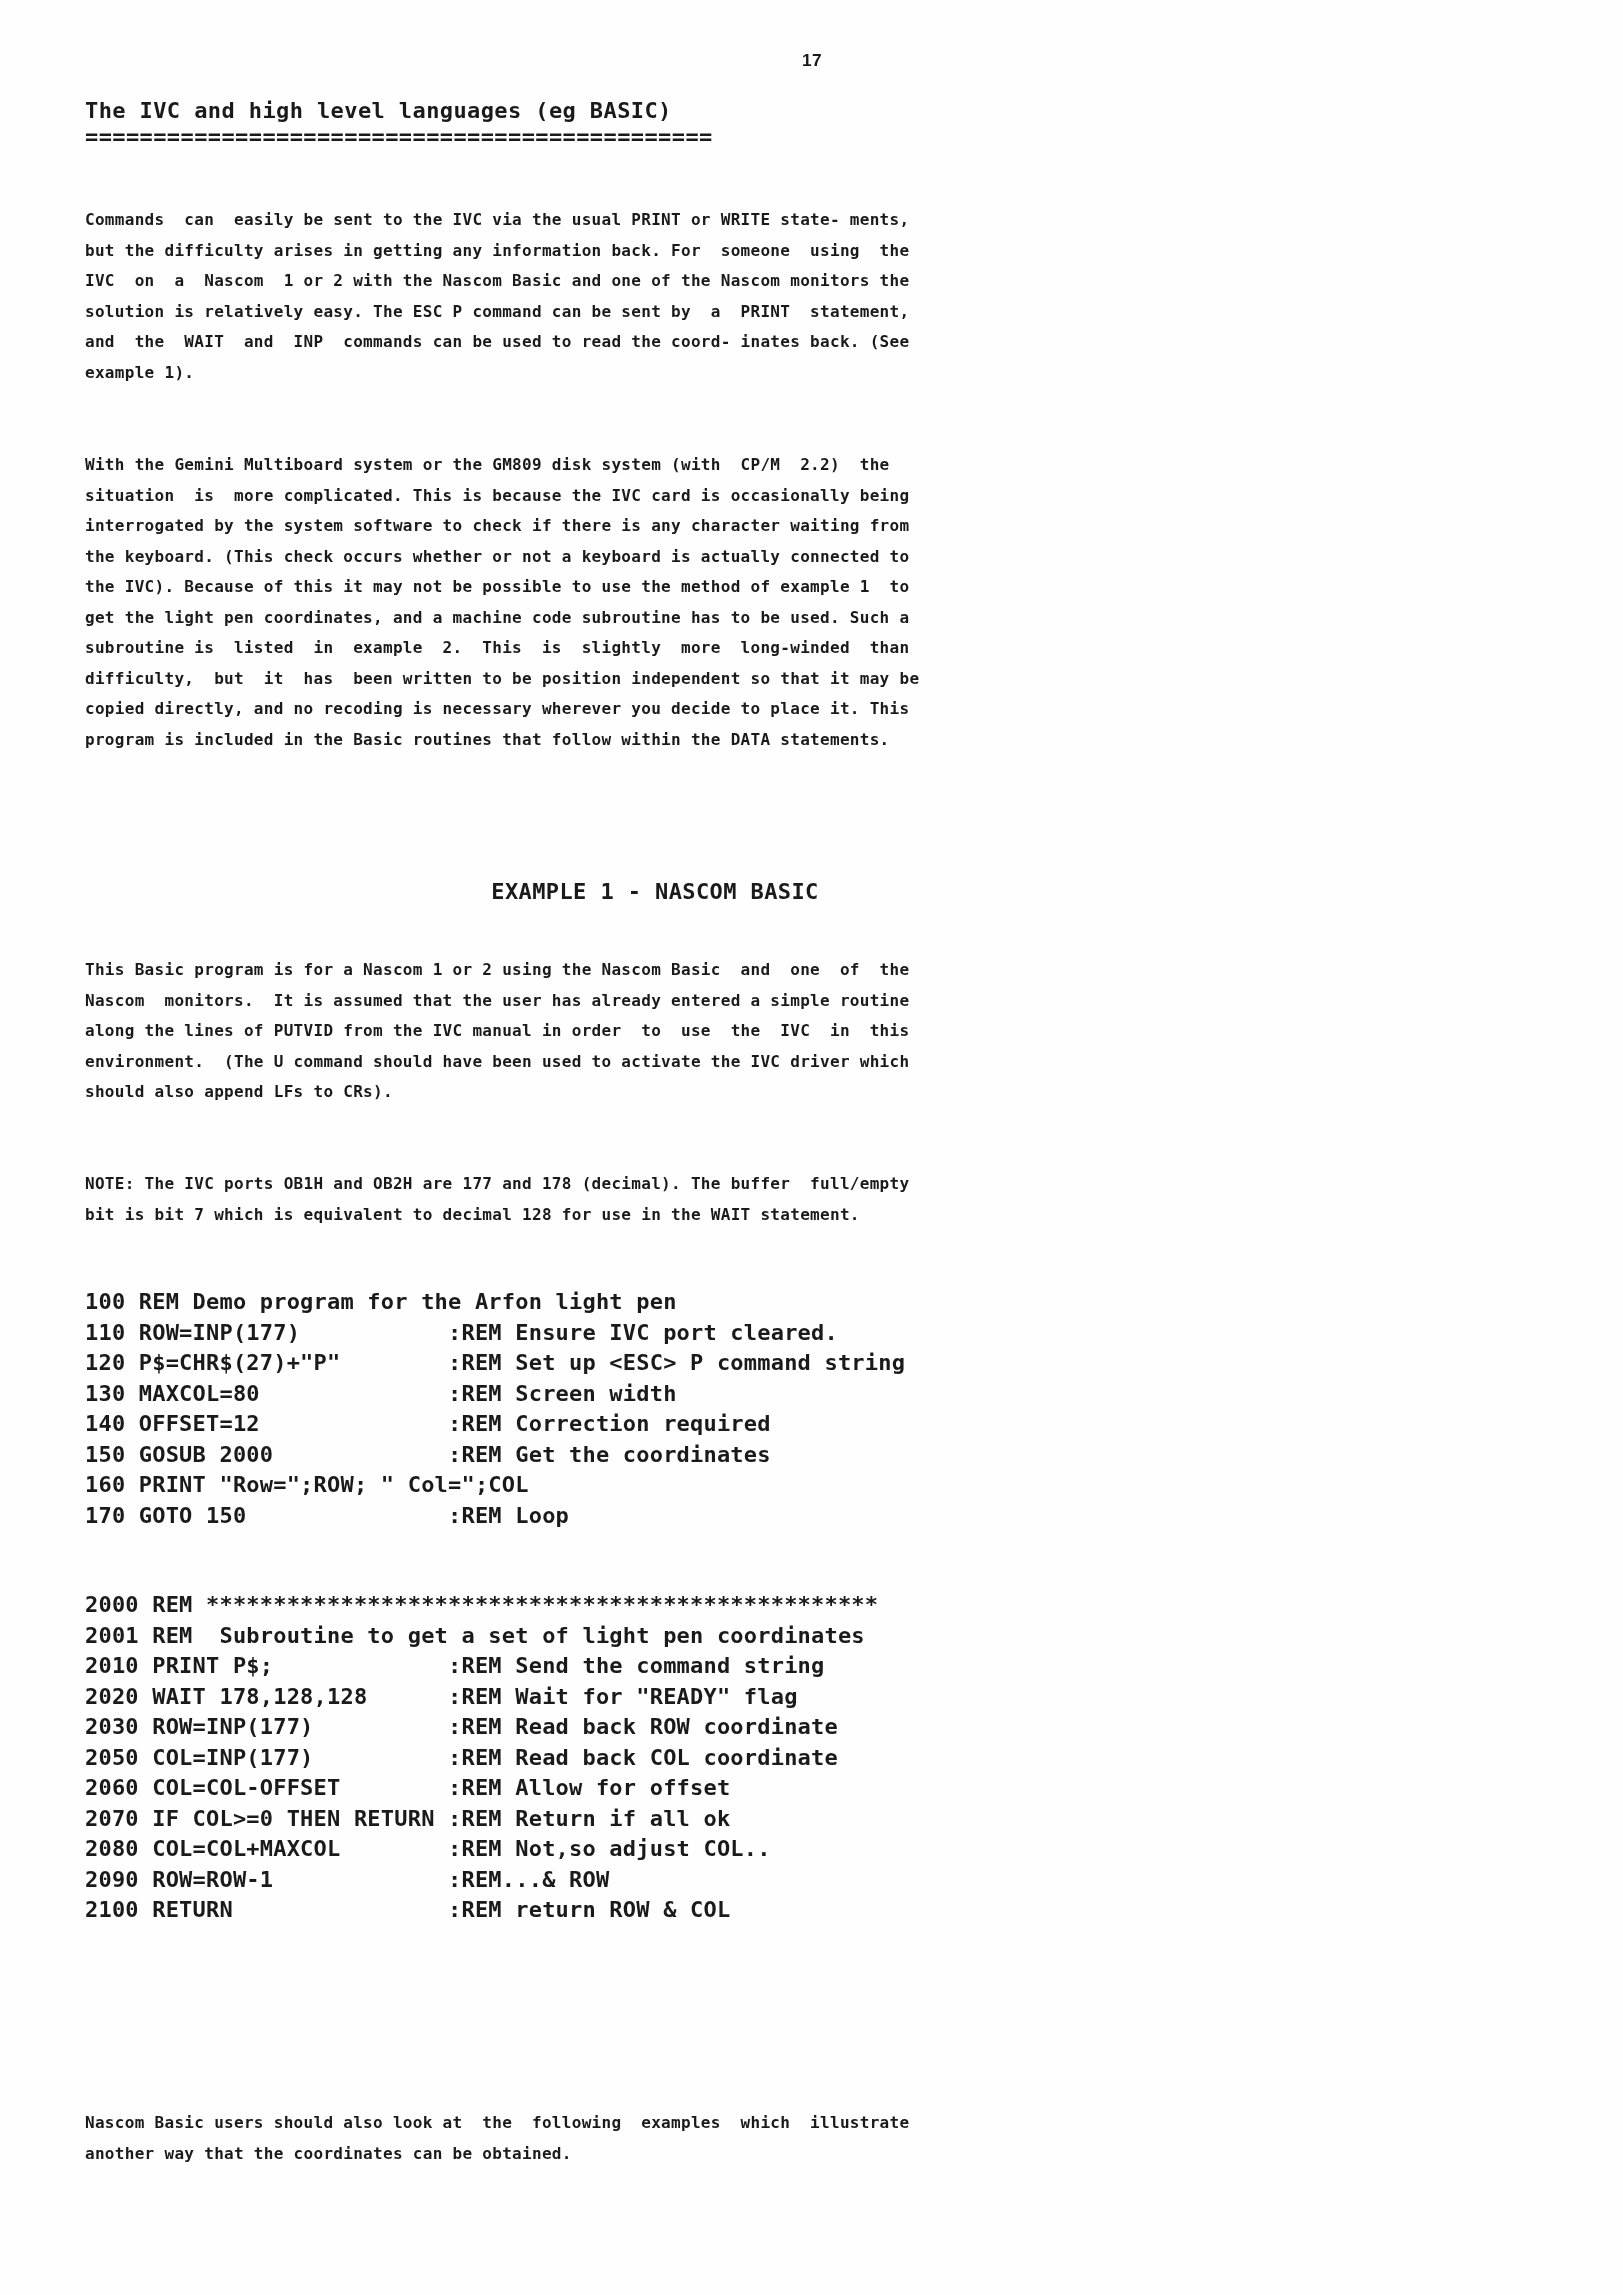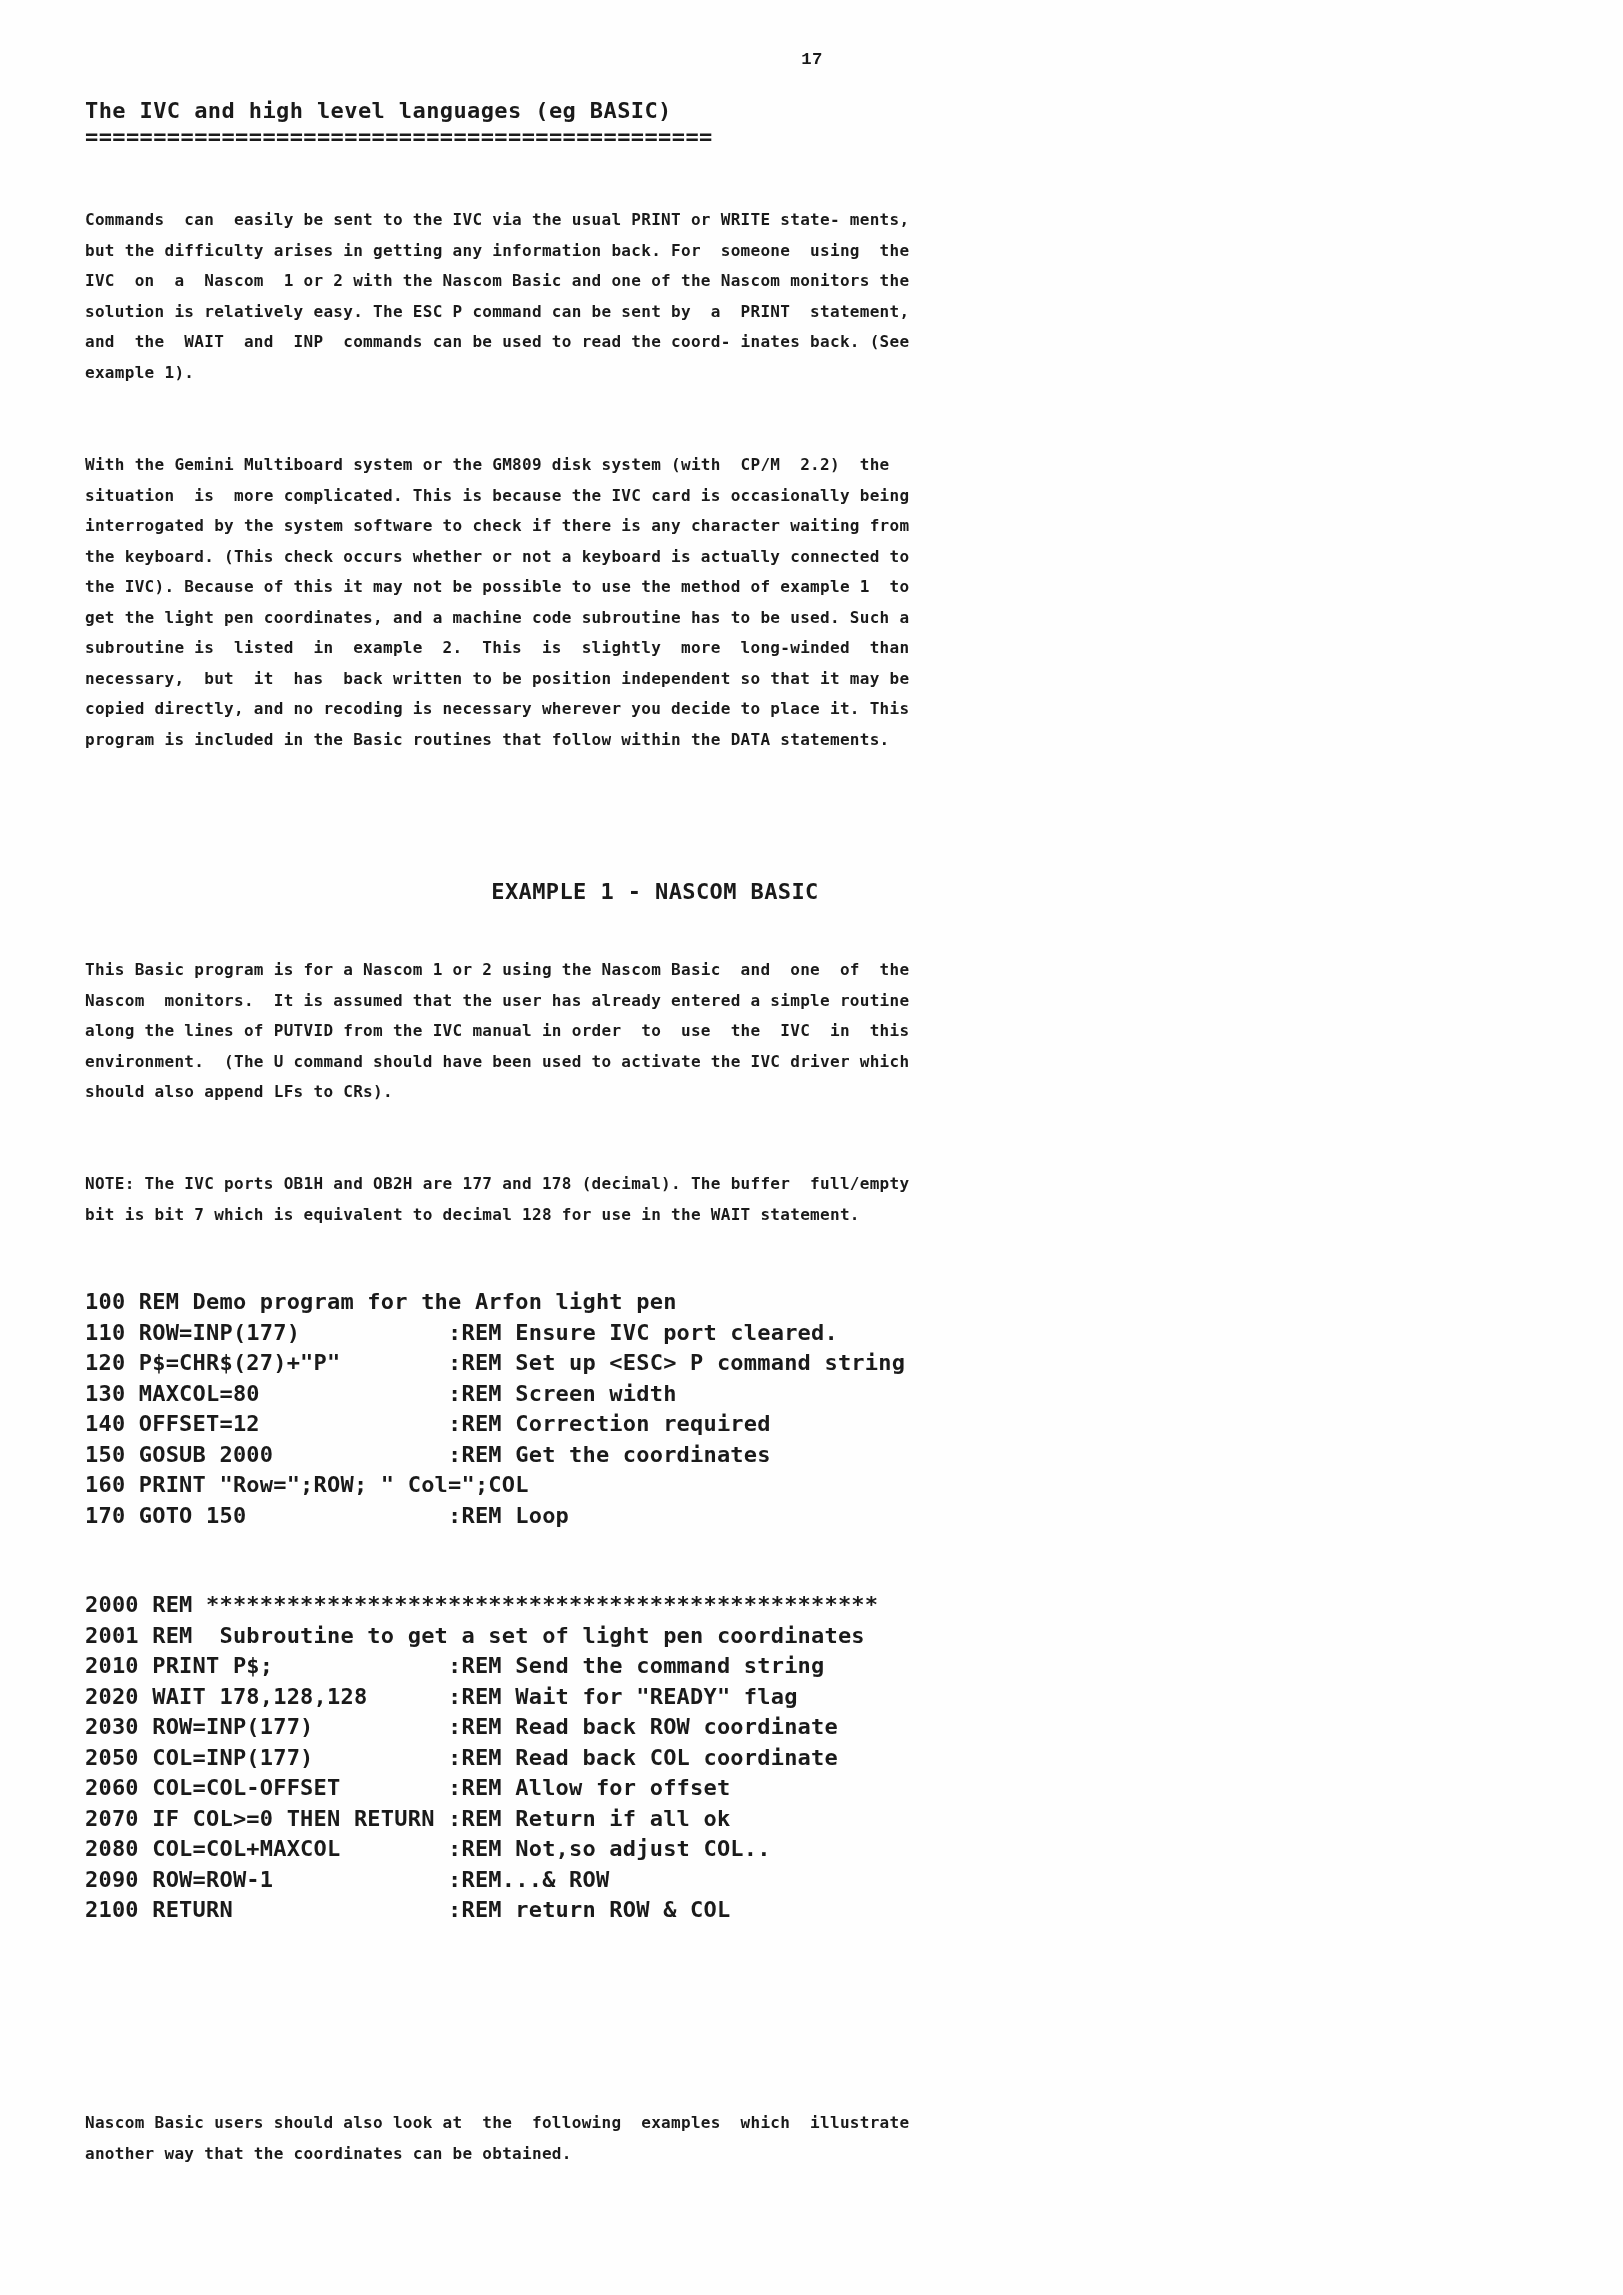--- a/index.html
+++ b/index.html
@@ -33,21 +33,21 @@
     color: #1a1a1a;
   }
   .page-number {
     position: absolute;
     left: 0;
     top: 50px;
     width: 1624px;
     text-align: center;
     font-size: 17.3px;
     font-weight: 700;
-    font-family: Liberation Mono, monospace;
+    font-family: Liberation Sans, sans-serif;
     color: #1a1a1a;
     letter-spacing: 0.3px;
   }
   .heading {
     position: absolute;
     left: 85px;
     top: 96px;
   }
   .heading-rule {
     position: absolute;
@@ -129,21 +129,21 @@
     </div>
 
   <div class="para" id="para-gemini" style="top:450px">
       <span class="ln">With the Gemini Multiboard system or the GM809 disk system (with  CP/M  2.2)  the</span>
       <span class="ln">situation  is  more complicated. This is because the IVC card is occasionally being</span>
       <span class="ln">interrogated by the system software to check if there is any character waiting from</span>
       <span class="ln">the keyboard. (This check occurs whether or not a keyboard is actually connected to</span>
       <span class="ln">the IVC). Because of this it may not be possible to use the method of example 1  to</span>
       <span class="ln">get the light pen coordinates, and a machine code subroutine has to be used. Such a</span>
       <span class="ln">subroutine is  listed  in  example  2.  This  is  slightly  more  long-winded  than</span>
-      <span class="ln">necessary,  but  it  has  back written to be position independent so that it may be</span>
+      <span class="ln">difficulty,  but  it  has  been written to be position independent so that it may be</span>
       <span class="ln">copied directly, and no recoding is necessary wherever you decide to place it. This</span>
       <span class="ln">program is included in the Basic routines that follow within the DATA statements.</span>
     </div>
 
   <div class="centered-heading" style="top:879px">
     <span>EXAMPLE 1 - NASCOM BASIC</span>
   </div>
 
   <div class="para" id="para-example-intro" style="top:955px">
       <span class="ln">This Basic program is for a Nascom 1 or 2 using the Nascom Basic  and  one  of  the</span>

